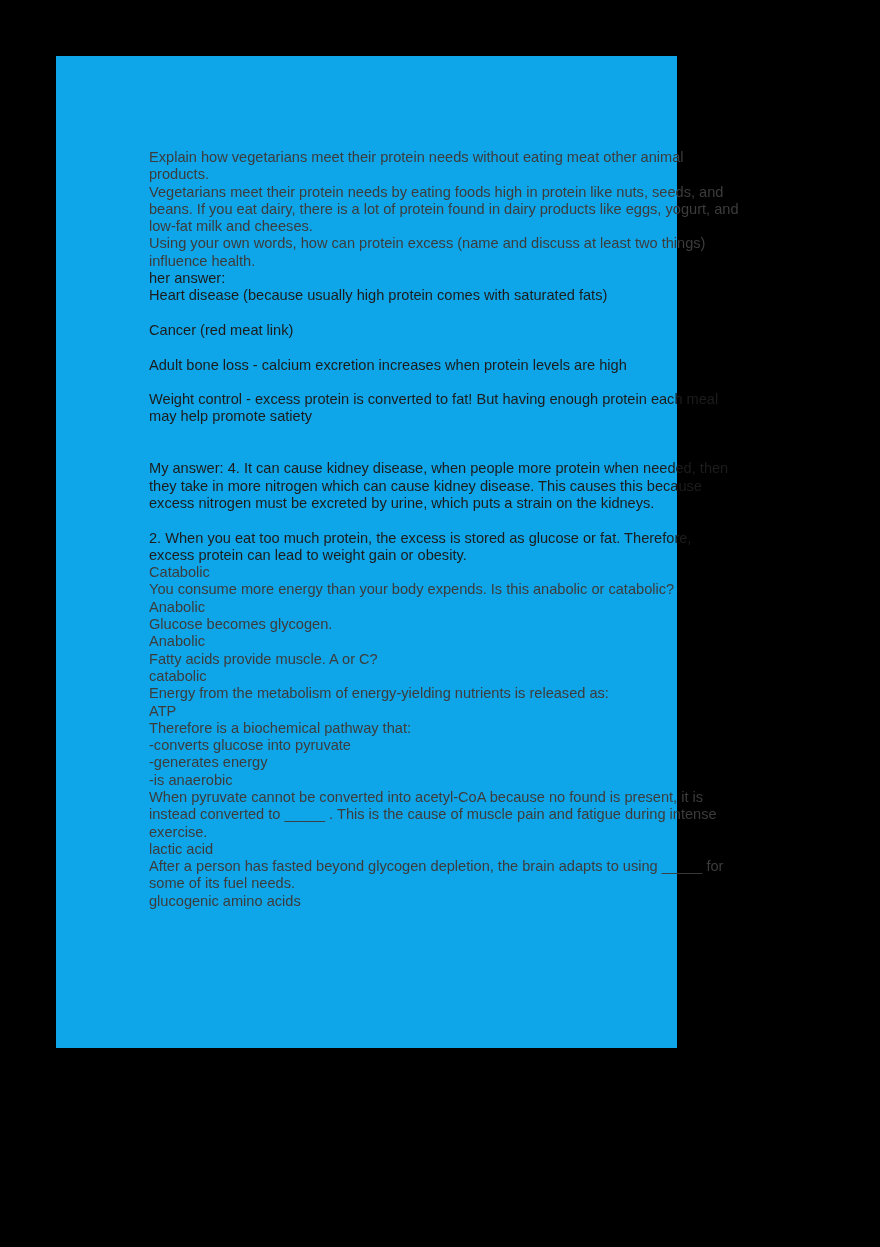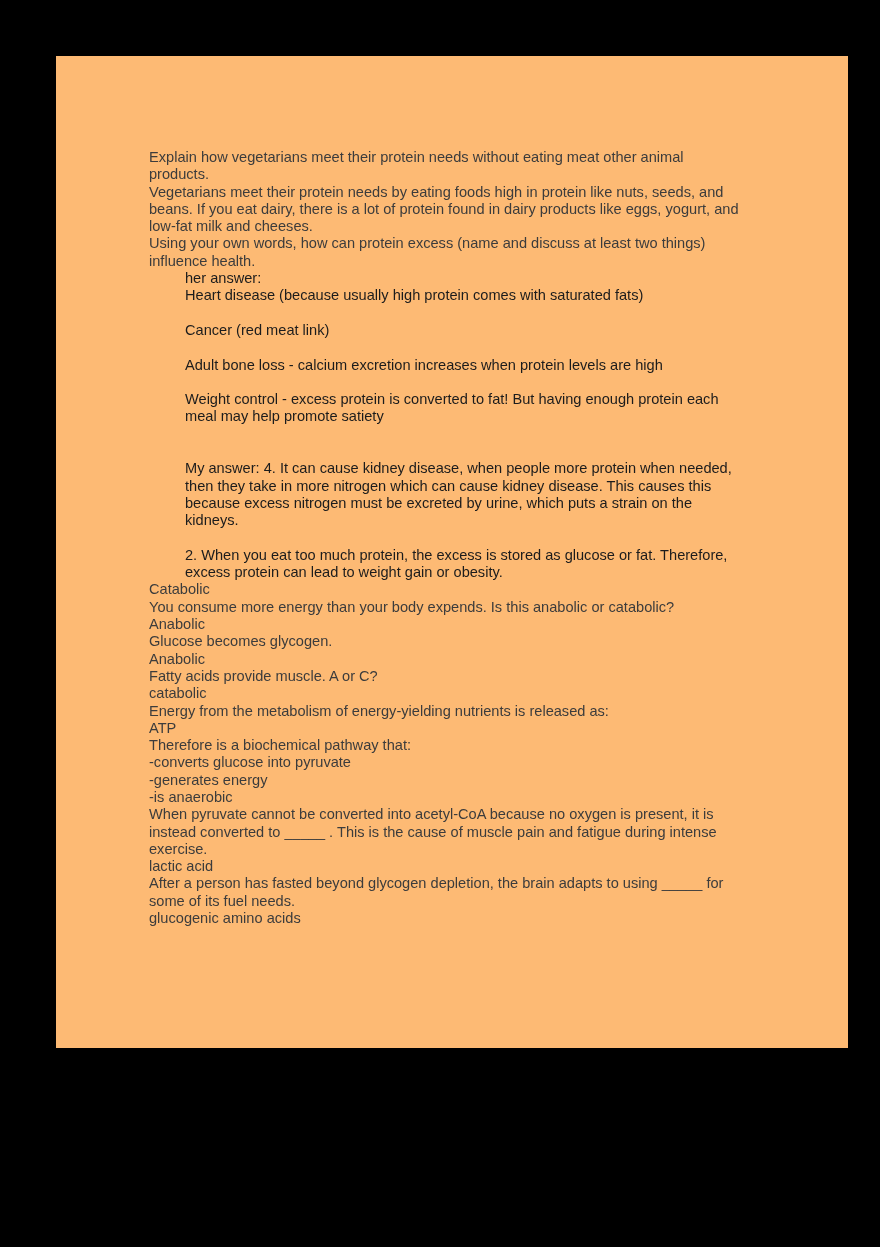--- a/index.html
+++ b/index.html
@@ -10,39 +10,39 @@
     body {
       width: 880px;
       height: 1247px;
       position: relative;
       overflow: hidden;
     }
     .page {
       position: absolute;
       left: 56px;
       top: 56px;
-      width: 792px;
+      width: 621px;
       height: 992px;
-      background: #fdba74;
+      background: #0ea5e9;
     }
     .content {
       position: absolute;
       left: 93px;
       top: 93px;
       width: 590px;
       font-family: "Liberation Sans", sans-serif;
       font-size: 14.6px;
       line-height: 17.3px;
       color: #3c3c3c;
     }
     .line {
       margin: 0;
       white-space: normal;
     }
-    .dark { color: #1c1c1c; margin-left: 36px; }
+    .dark { color: #1c1c1c; }
     .gap { height: 17.3px; }
   </style>
 </head>
 <body>
 
 <div class="page">
   <div class="content">
     <p class="line">Explain how vegetarians meet their protein needs without eating meat other animal products.</p>
     <p class="line">Vegetarians meet their protein needs by eating foods high in protein like nuts, seeds, and beans. If you eat dairy, there is a lot of protein found in dairy products like eggs, yogurt, and low-fat milk and cheeses.</p>
     <p class="line">Using your own words, how can protein excess (name and discuss at least two things) influence health.</p>
@@ -68,18 +68,18 @@
     <p class="line">Fatty acids provide muscle. A or C?</p>
     <p class="line">catabolic</p>
     <p class="line">Energy from the metabolism of energy-yielding nutrients is released as:</p>
     <p class="line">ATP</p>
 
     <p class="line">Therefore is a biochemical pathway that:</p>
     <p class="line">-converts glucose into pyruvate</p>
     <p class="line">-generates energy</p>
     <p class="line">-is anaerobic</p>
 
-    <p class="line">When pyruvate cannot be converted into acetyl-CoA because no oxygen is present, it is instead converted to _____ . This is the cause of muscle pain and fatigue during intense exercise.</p>
+    <p class="line">When pyruvate cannot be converted into acetyl-CoA because no found is present, it is instead converted to _____ . This is the cause of muscle pain and fatigue during intense exercise.</p>
     <p class="line">lactic acid</p>
     <p class="line">After a person has fasted beyond glycogen depletion, the brain adapts to using _____ for some of its fuel needs.</p>
     <p class="line">glucogenic amino acids</p>
   </div>
 </div>
 
 </body></html>

